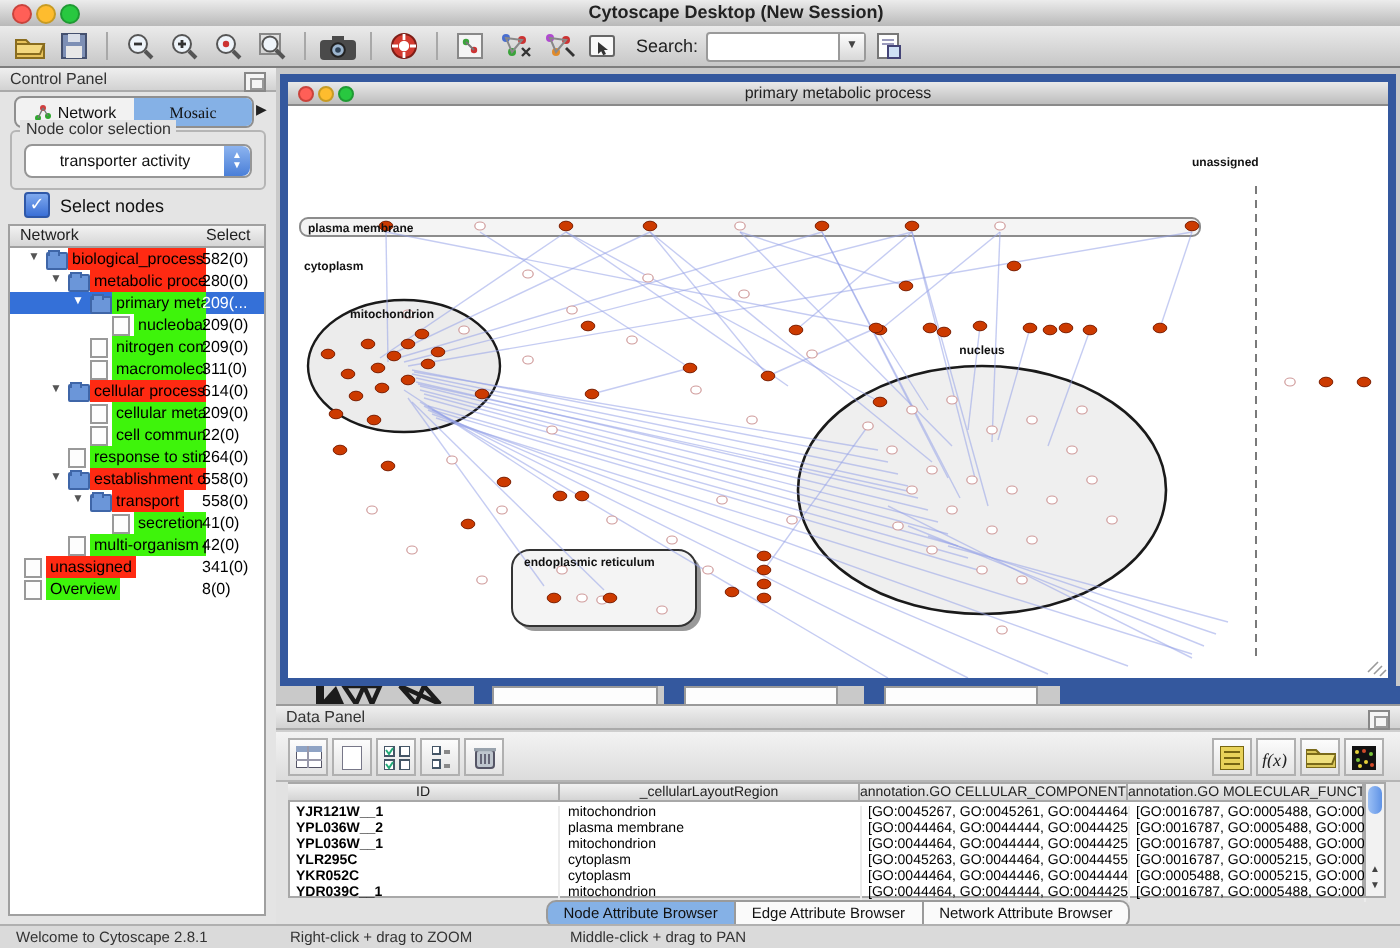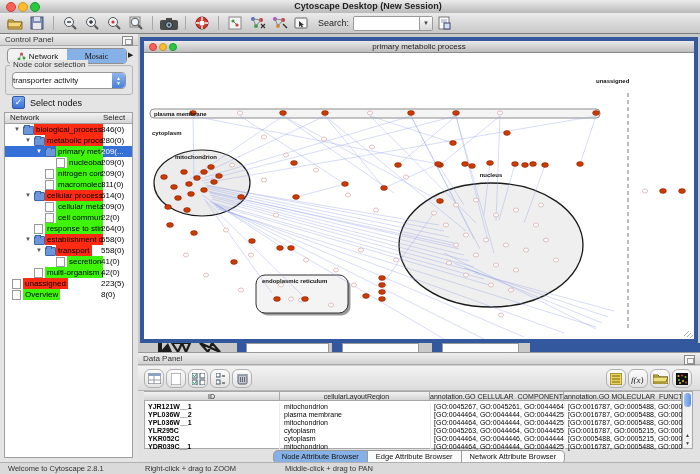--- a/index.html
+++ b/index.html
@@ -33,21 +33,21 @@
   .floaticon:before{content:"";position:absolute;left:2px;top:2px;width:5px;height:4px;border:1px solid #999;}
   .cptabs{left:7px;top:14px;width:118px;height:14px;display:flex;border:1px solid #8f8f8f;border-radius:4px;
           overflow:hidden;background:#f2f2f2;}
   .cptab{flex:1;font-size:8px;color:#111;display:flex;align-items:center;justify-content:center;gap:3px;}
   .cptab.active{background:var(--tab-blue);font-family:Liberation Serif, serif;}
   .tabarrow{left:128px;top:17px;font-size:7px;color:#222;}
   .grpbox{left:5px;top:31px;width:126px;height:28px;border:1px solid #b5b5b5;border-radius:3px;}
   .grplbl{left:10px;top:26px;font-size:8px;color:#333;background:#e4e4e4;padding:0 3px;}
   .cpcombo{left:12px;top:38px;width:112px;height:15px;background:#fff;border:1px solid #969696;border-radius:4px;
            display:flex;align-items:center;}
-  .cpcombo .val{flex:1;font-size:8px;color:#111;text-align:left;}
+  .cpcombo .val{flex:1;font-size:8px;color:#111;text-align:center;}
   .cpcombo .btn{width:13px;height:15px;border-radius:0 4px 4px 0;background:linear-gradient(#8db4ef,#4a7fd8);
                 color:#fff;font-size:5px;line-height:5px;display:flex;flex-direction:column;align-items:center;justify-content:center;}
   .chkrow{left:12px;top:62px;display:flex;align-items:center;gap:5px;}
   .chk{width:11px;height:11px;border-radius:2px;background:linear-gradient(#7fa9ee,#3a6fd6);border:1px solid #2f58a8;
        color:#fff;font-size:9px;line-height:11px;text-align:center;}
   .chklbl{font-size:9px;color:#111;}
   .treehdr{left:4px;top:78px;width:129px;height:12px;background:linear-gradient(#f2f2f2,#d5d5d5);
            border:1px solid #a0a0a0;font-size:8px;color:#222;box-sizing:border-box;}
   .treebox{left:4px;top:90px;width:129px;height:334px;background:#fff;border:1px solid #a0a0a0;
            border-top:0;box-sizing:border-box;overflow:hidden;}
@@ -71,21 +71,21 @@
             border-bottom:1px solid #8a8a8a;box-sizing:border-box;}
   .nw-title .tl{width:6px;height:6px;top:2px;}
   .nw-name{width:100%;text-align:center;top:1px;font-size:8px;color:#222;}
   .canvas{left:0;top:12px;width:550px;height:286px;background:#fff;}
   .strip{left:0;top:309px;width:562px;height:9px;}
   .frag{top:0;height:9px;}
   
   .dpanel{left:138px;top:352px;width:562px;height:110px;background:#e2e2e2;border-top:1px solid #9a9a9a;box-sizing:border-box;}
   .dtool{left:0;top:12px;width:562px;height:24px;background:linear-gradient(#f3f3f3,#dcdcdc);
          border-top:1px solid #cfcfcf;border-bottom:1px solid #b5b5b5;}
-  .dbtn{position:absolute;top:3px;width:18px;height:17px;border:1px solid #b0b0b0;border-radius:6px;
+  .dbtn{position:absolute;top:3px;width:18px;height:17px;border:1px solid #b0b0b0;border-radius:0;
         background:linear-gradient(#fcfcfc,#e3e3e3);display:flex;align-items:center;justify-content:center;}
   .thead{position:absolute;top:38px;height:10px;background:linear-gradient(#f2f2f2,#d4d4d4);
          border:1px solid #a8a8a8;border-left:0;font-size:7px;color:#222;text-align:center;line-height:10px;
          box-sizing:border-box;overflow:hidden;white-space:nowrap;}
   .tcell{position:absolute;height:8px;font-size:7px;line-height:8px;color:#000;white-space:nowrap;overflow:hidden;
          padding-left:3px;box-sizing:border-box;border-right:1px solid #ececec;}
   .dtable{left:6px;top:38px;width:538px;height:58px;background:#fff;border:1px solid #a8a8a8;box-sizing:border-box;}
   .vscroll{left:544px;top:38px;width:11px;height:58px;background:#f2f2f2;border:1px solid #a8a8a8;box-sizing:border-box;}
   .vthumb{left:1px;top:1px;width:7px;height:14px;border-radius:4px;background:linear-gradient(90deg,#9cc0f5,#5f93e6);}
   .varr{left:0px;width:9px;height:8px;font-size:5px;color:#444;text-align:center;line-height:8px;}
@@ -261,21 +261,21 @@
     <div class="abs treehdr">
       <span class="abs" style="left:5px">Network</span>
       <span class="abs" style="left:98px">Select</span>
     </div>
     <div class="abs treebox">
       <div id="tree-rows">
           <div class="trow">
             <span class="exp" style="left: 9px;">▼</span>
             <span class="ticon folder" style="left: 18px;"></span>
             <span class="tlab hl-red" style="left: 29px; max-width: 65px; overflow: hidden;">biological_process</span>
-            <span class="tcount">846(0)</span>
+            <span class="tcount">582(0)</span>
           </div>
           <div class="trow">
             <span class="exp" style="left: 20px;">▼</span>
             <span class="ticon folder" style="left: 29px;"></span>
             <span class="tlab hl-red" style="left: 40px; max-width: 54px; overflow: hidden;">metabolic process</span>
             <span class="tcount">280(0)</span>
           </div>
           <div class="trow sel">
             <span class="exp" style="left: 31px;">▼</span>
             <span class="ticon folder" style="left: 40px;"></span>
@@ -336,21 +336,21 @@
             <span class="tcount">41(0)</span>
           </div>
           <div class="trow">
             <span class="ticon file" style="left: 29px;"></span>
             <span class="tlab hl-green" style="left: 40px; max-width: 54px; overflow: hidden;">multi-organism pro</span>
             <span class="tcount">42(0)</span>
           </div>
           <div class="trow">
             <span class="ticon file" style="left: 7px;"></span>
             <span class="tlab hl-red" style="left: 18px; max-width: 76px; overflow: hidden;">unassigned</span>
-            <span class="tcount">223(5)</span>
+            <span class="tcount">341(0)</span>
           </div>
           <div class="trow">
             <span class="ticon file" style="left: 7px;"></span>
             <span class="tlab hl-green" style="left: 18px; max-width: 76px; overflow: hidden;">Overview</span>
             <span class="tcount">8(0)</span>
           </div>
         </div>
     </div>
   </div>
 

